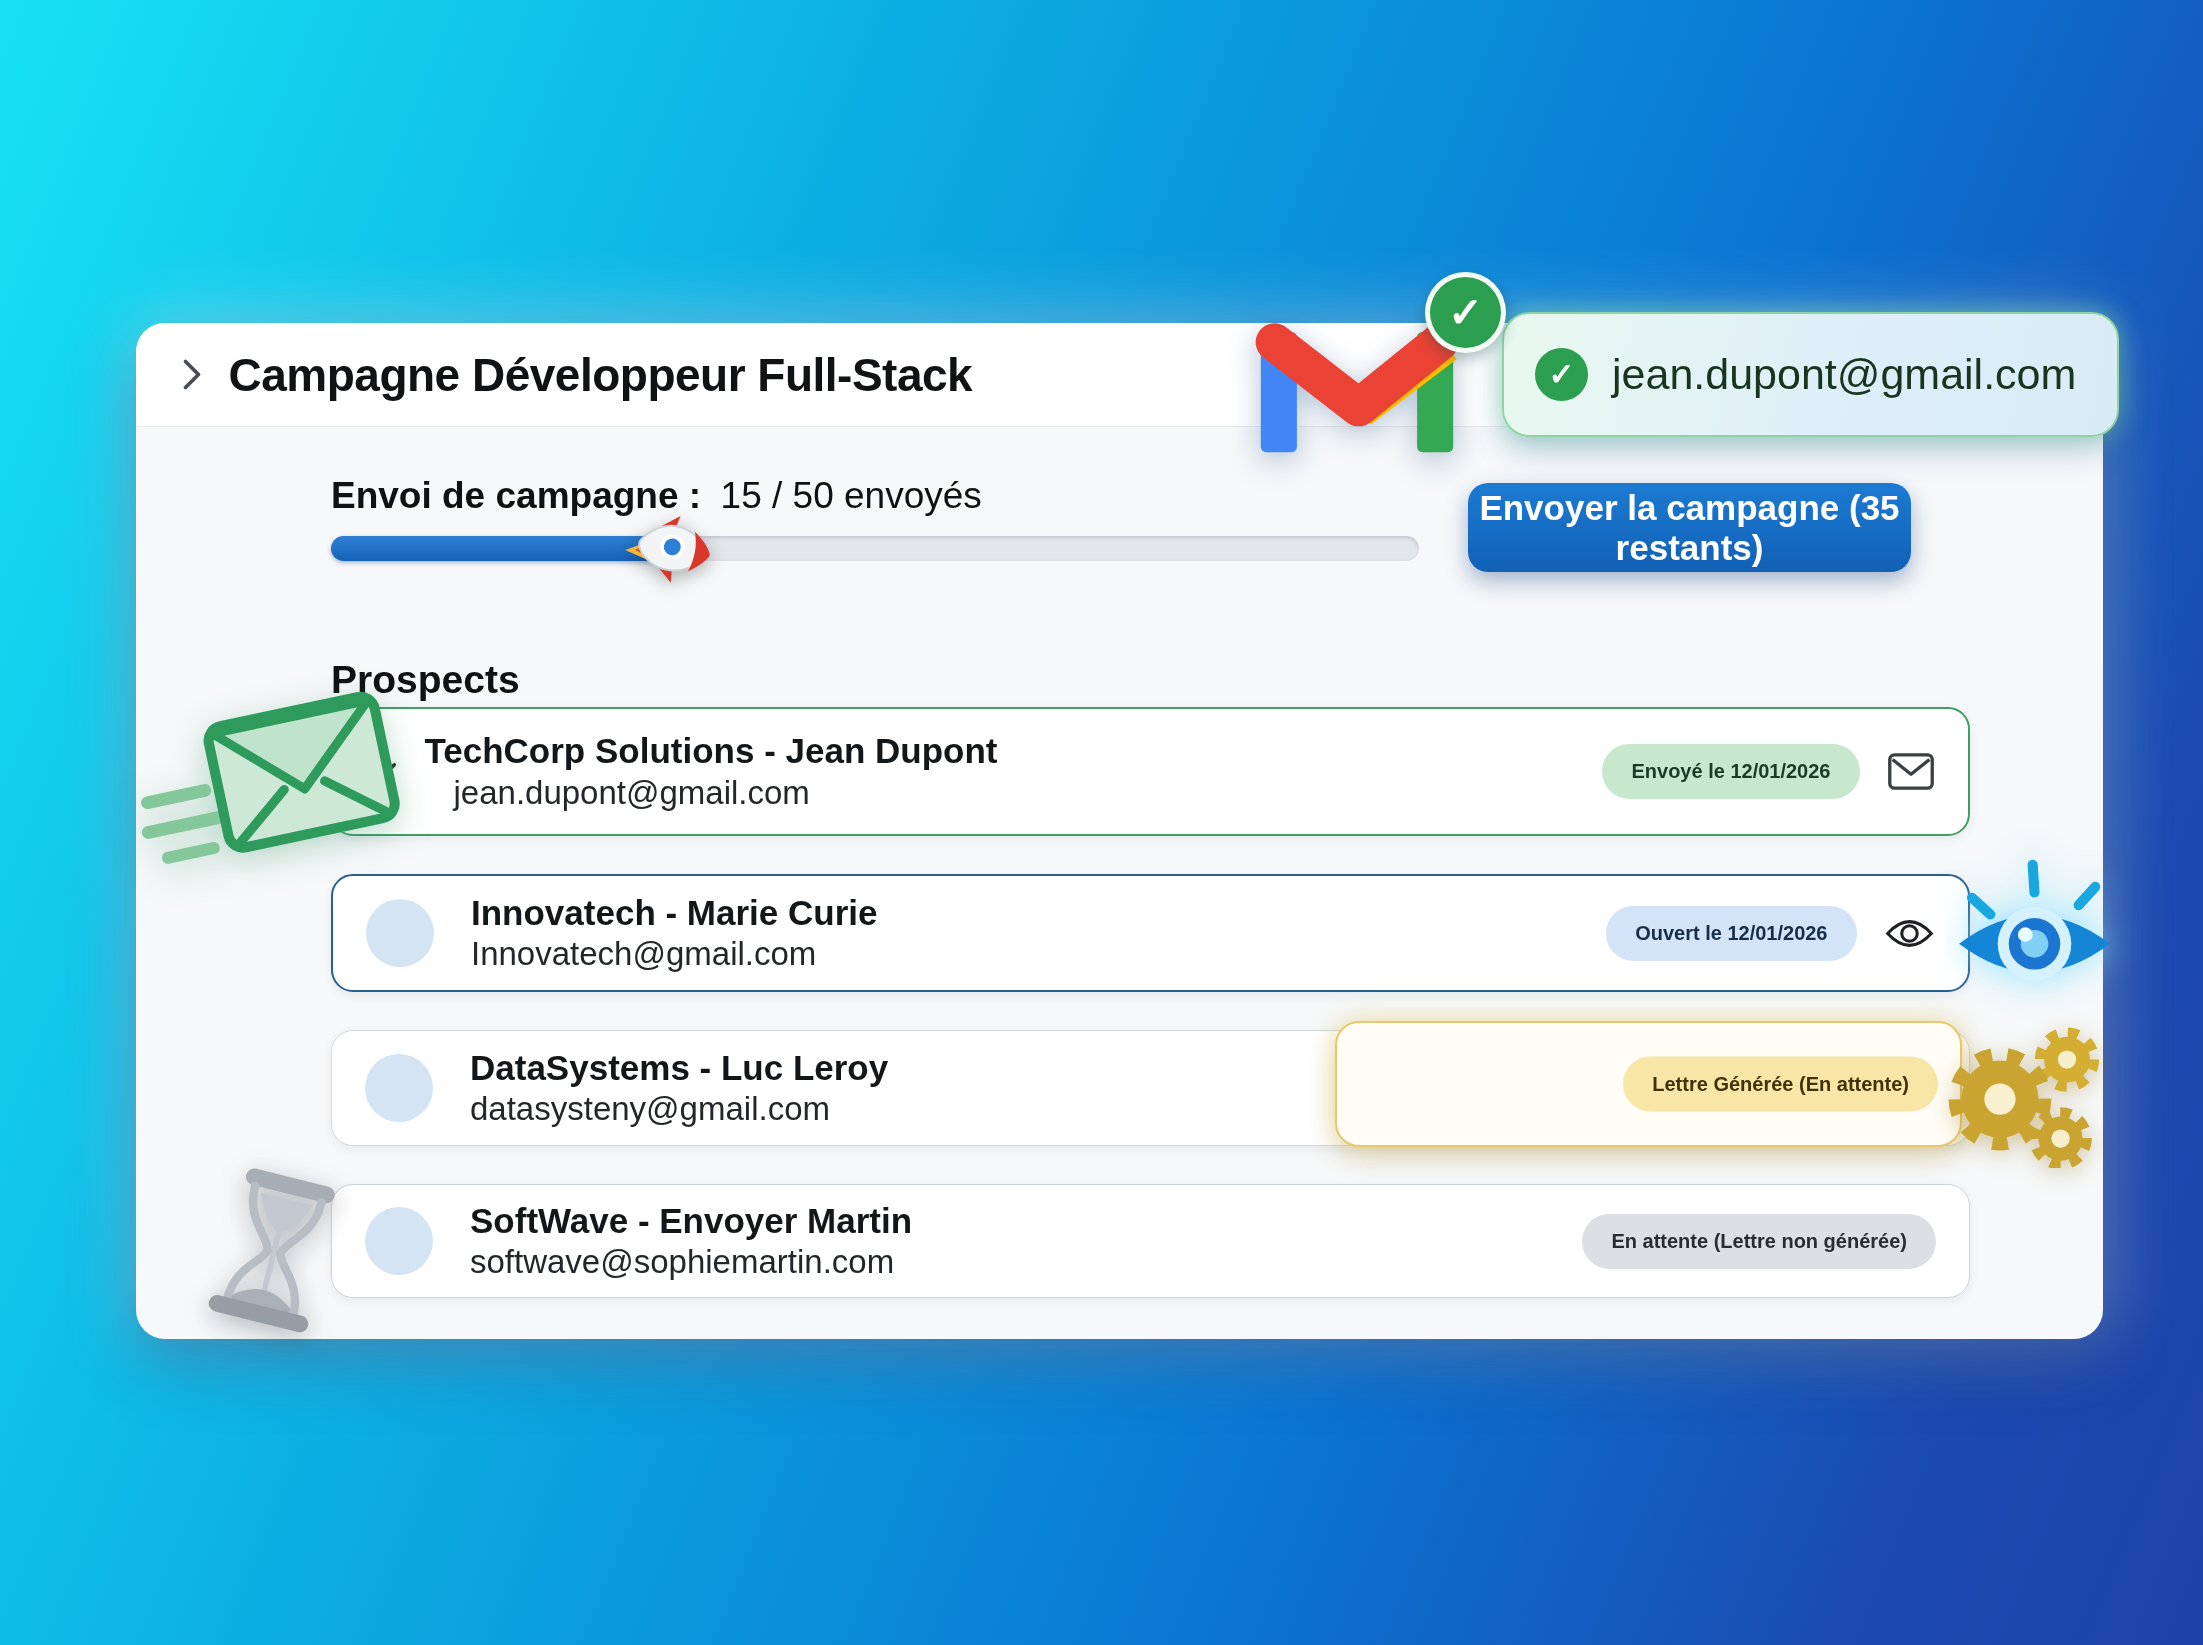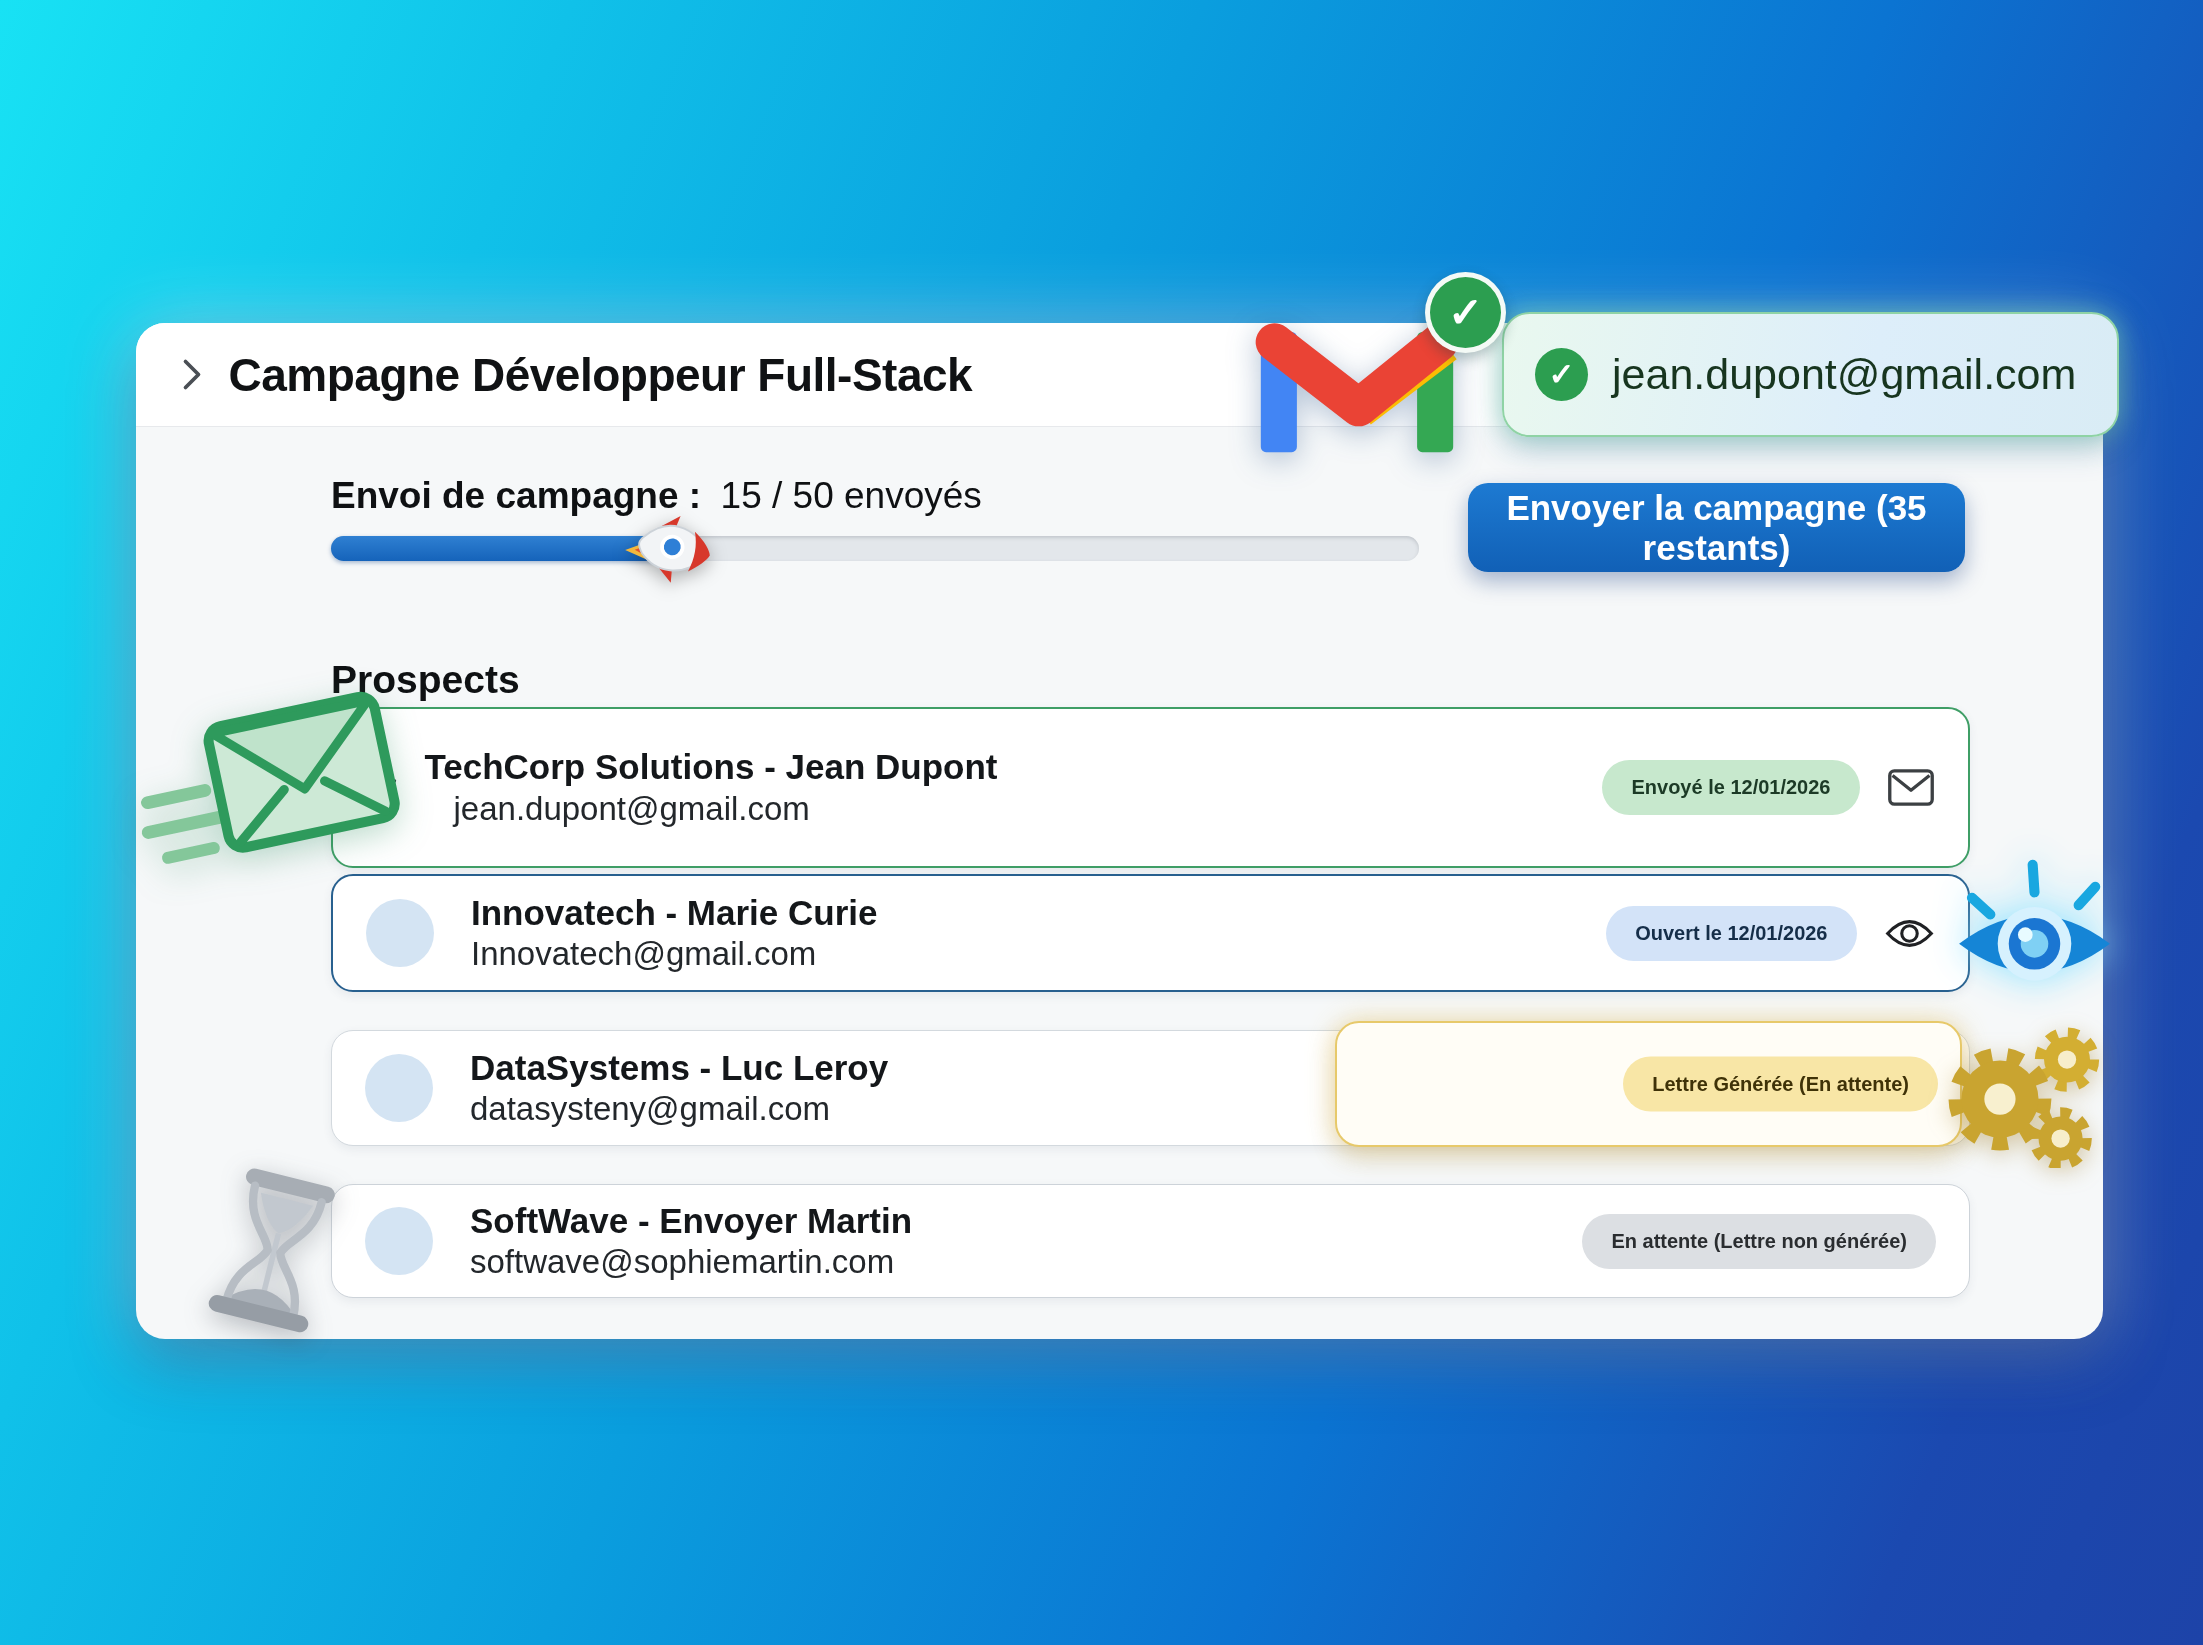--- a/index.html
+++ b/index.html
@@ -17,30 +17,30 @@
   .page-title{font-size:46px;font-weight:700;color:#101214;letter-spacing:-0.5px;}
 
   
   .progress-label{position:absolute;left:195px;top:152px;font-size:37px;color:#0f1113;white-space:nowrap;}
   .progress-label .lab{font-weight:700;}
   .progress-label .val{font-weight:400;margin-left:9.2px;margin-top:28px;}
   .track{position:absolute;left:195px;top:213px;width:1088px;height:25px;border-radius:13px;
     background:#e3e7eb;box-shadow:inset 0 1.8px 3.7px rgba(90,100,110,.25);}
   .fill{height:100%;border-radius:13px;background:linear-gradient(180deg,#2f80d2,#1563ba);
     box-shadow:0 1.8px 4.6px rgba(10,60,130,.35);}
-  .send-btn{position:absolute;left:1332px;top:160px;width:497px;height:89px;border:none;cursor:pointer;
+  .send-btn{position:absolute;left:1332px;top:160px;width:443px;height:89px;border:none;cursor:pointer;
     background:linear-gradient(180deg,#1d7ad2,#1160b6);border-radius:20px;color:#fff;
     font-size:35px;font-weight:700;box-shadow:0 9.2px 22px rgba(8,50,120,.35);}
 
   .prospects-heading{position:absolute;left:195px;top:303px;font-size:39px;font-weight:700;color:#0f1113;}
 
   
   .row{position:absolute;left:195px;width:1639px;background:#ffffff;border-radius:22px;
     display:flex;align-items:center;padding:0 33px;box-shadow:0 3.7px 9.2px rgba(60,80,100,.08);}
-  .row1{top:384px;height:161px;border:2.8px solid #3f9e66;}
+  .row1{top:384px;height:129px;border:2.8px solid #3f9e66;}
   .row2{top:551px;height:118px;border:2.8px solid #28608f;}
   .row3{top:707px;height:116px;border:1.8px solid #d3d9de;}
   .row4{top:861px;height:114px;border:1.8px solid #cdd3d9;}
   .rtext{line-height:1.22;}
   .rname{font-size:35px;font-weight:700;color:#14171a;}
   .rmail{font-size:33px;font-weight:400;color:#23272b;}
   .row1 .rmail{margin-left:29px;}
   .avatar{width:68px;height:68px;border-radius:50%;background:#d4e4f3;margin-right:37px;flex:0 0 auto;}
   .chev-down{margin-right:27.5px;flex:0 0 auto;}
   .rright{margin-left:auto;display:flex;align-items:center;gap:27.5px;}

